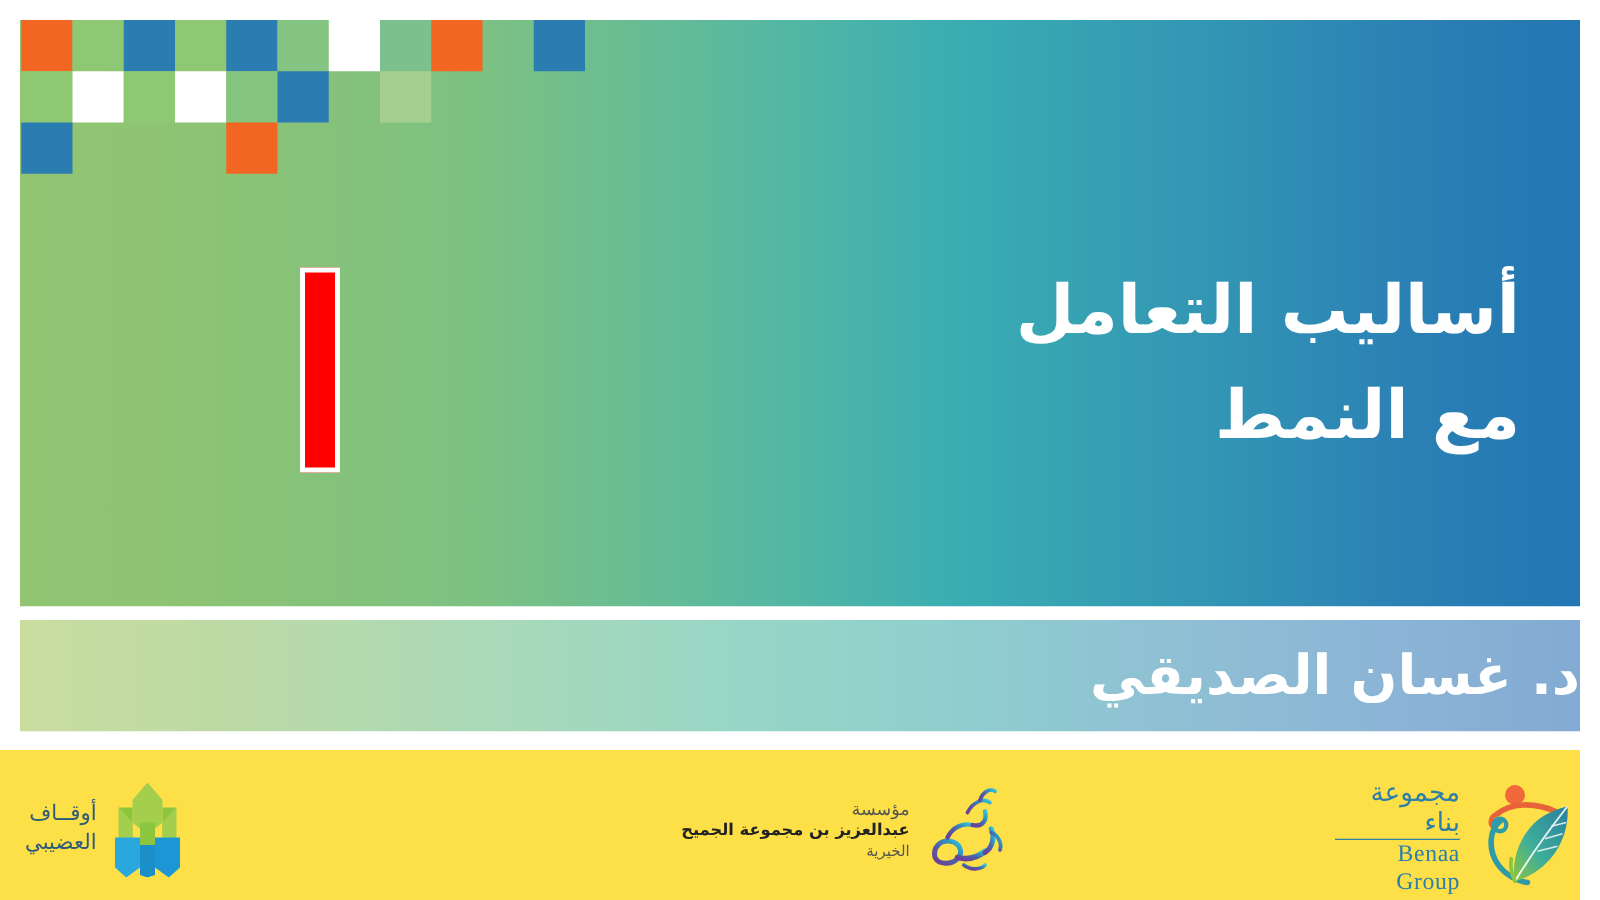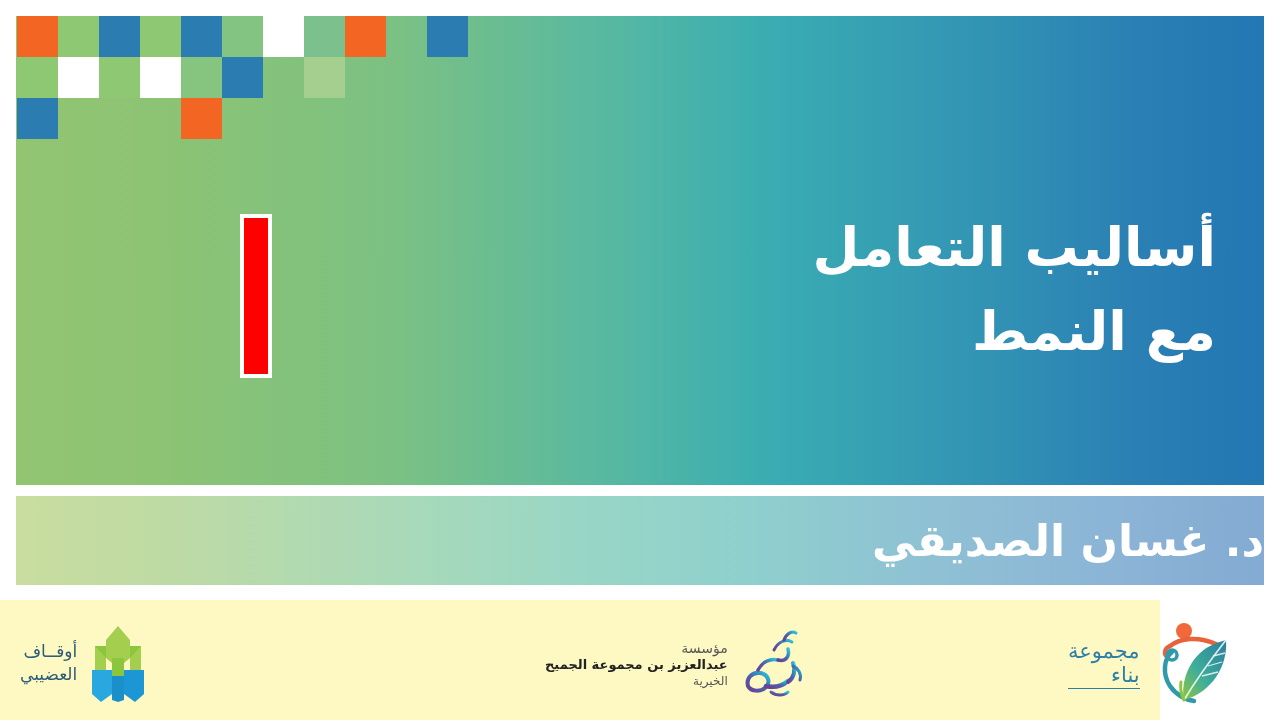--- a/index.html
+++ b/index.html
@@ -112,23 +112,23 @@
     direction: rtl;
     letter-spacing: 1px;
     white-space: nowrap;
   }
 
   
   .footer {
     position: absolute;
     left: 0;
     top: 600px;
-    width: 1160px;
+    width: 1264px;
     height: 120px;
-    background: #fef9c3;
+    background: #fde047;
   }
 
   .logo-group {
     position: absolute;
     display: flex;
     align-items: center;
     gap: 10px;
   }
   .logo-left   { left: 20px;  top: 24px; }
   .logo-center { left: 545px; top: 26px; }
@@ -281,20 +281,21 @@
             <path d="M55 40 C60 42 64 48 62 54" stroke-width="3"></path>
             <path d="M33 66 C38 70 46 70 50 66" stroke-width="3"></path>
           </g>
         </svg>
       </span>
     </div>
 
     <div class="logo-group logo-right">
       <div class="benaa-text">
         <span class="b1">مجموعة بناء</span>
+        <span class="b2">Benaa Group</span>
       </div>
       <span>
         <svg width="86" height="84" viewBox="0 0 86 84">
           <defs>
             <linearGradient id="leafGrad" x1="0" y1="1" x2="1" y2="0">
               <stop offset="0%" stop-color="#8cc63f"></stop>
               <stop offset="40%" stop-color="#3fae9a"></stop>
               <stop offset="100%" stop-color="#2a7f9e"></stop>
             </linearGradient>
           </defs>

